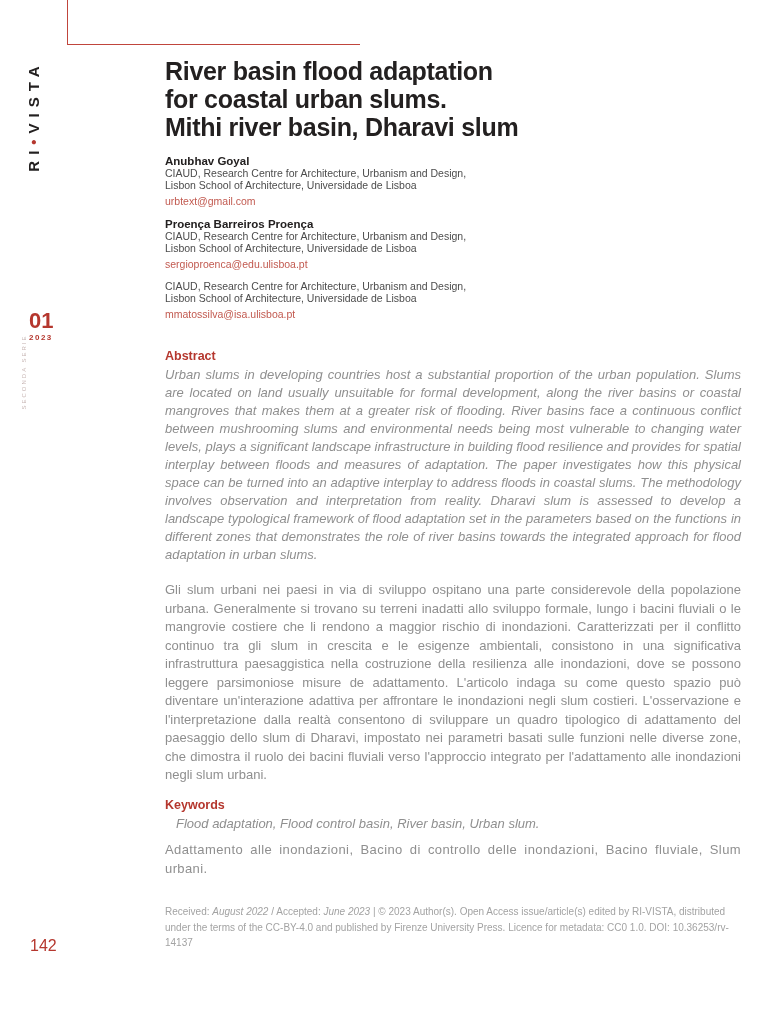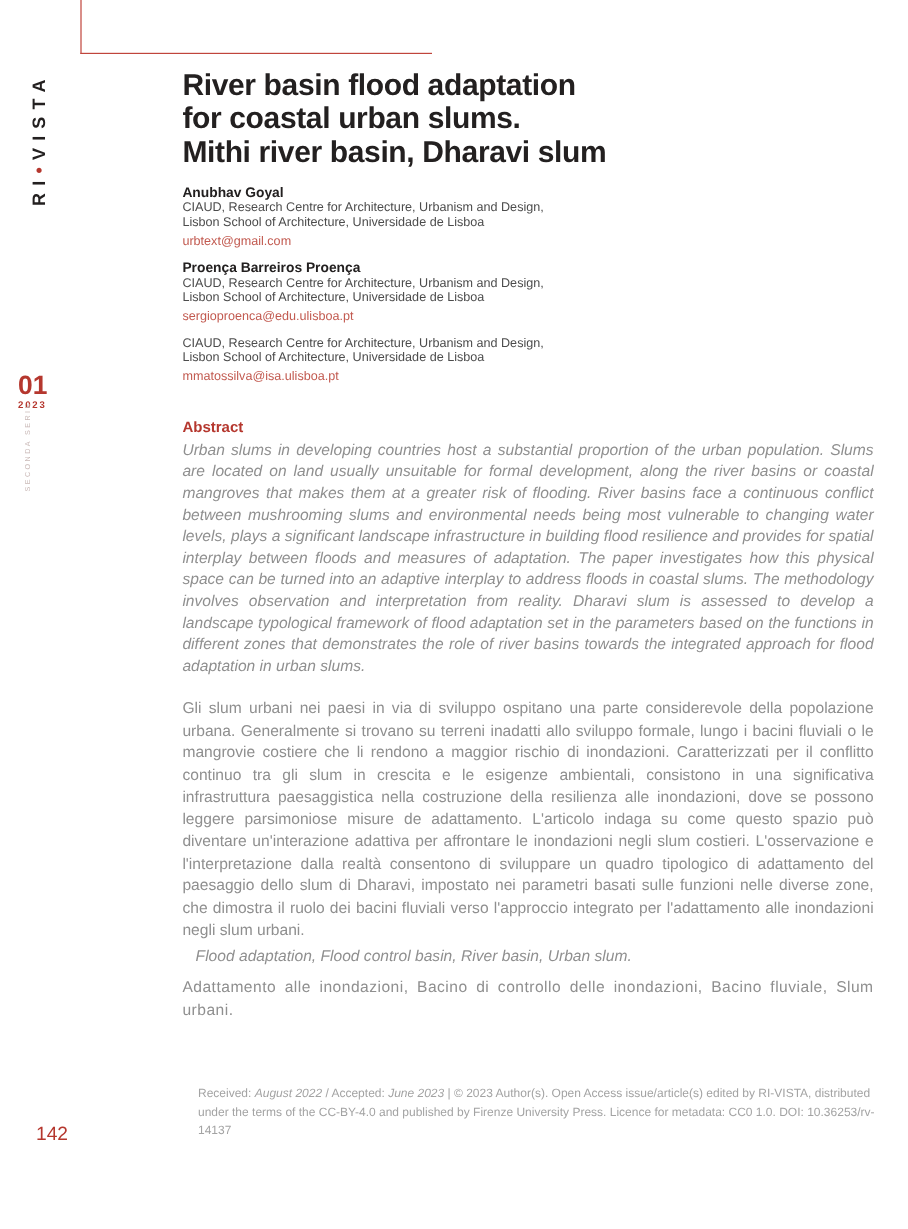--- a/index.html
+++ b/index.html
@@ -25,36 +25,36 @@
 
   
   .journal{
     position:absolute;left:33px;top:116px;
     transform:translate(-50%,-50%) rotate(-90deg);
     white-space:nowrap;font-size:15px;font-weight:700;letter-spacing:6px;color:var(--ink);
   }
   .journal .dot{color:var(--red);}
 
   
-  .issue{position:absolute;left:15px;top:310px;color:var(--red);}
+  .issue{position:absolute;left:29px;top:310px;color:var(--red);}
   .issue-num{font-size:22px;font-weight:600;line-height:22px;}
   .issue-year{font-size:8px;letter-spacing:1.5px;margin-top:1px;font-weight:600;}
 
   
   .series{
     position:absolute;left:24px;top:372px;
     transform:translate(-50%,-50%) rotate(-90deg);
     white-space:nowrap;font-size:6px;letter-spacing:2px;color:#c9b8b6;
   }
 
   
   .pagenum{position:absolute;left:30px;top:937px;font-size:16px;color:var(--red);}
 
   
-  .main{position:absolute;left:152px;top:0;width:576px;}
+  .main{position:absolute;left:165px;top:0;width:576px;}
   .title{margin-top:57px;font-size:25px;line-height:28px;font-weight:700;color:var(--ink);letter-spacing:-0.3px;}
   .authors{margin-top:14px;}
   .author{margin-bottom:9px;}
   .author .name{font-size:11.5px;font-weight:700;color:var(--ink);line-height:13px;}
   .author .aff{font-size:10.5px;color:var(--aff);line-height:11.5px;}
   .author .email{font-size:10.5px;color:var(--email);line-height:12px;text-decoration:none;display:inline-block;}
 
   .section-heading{color:var(--red);font-weight:700;font-size:12.5px;line-height:14px;}
   .abstract-heading{margin-top:27px;}
   .abstract-en{margin-top:3px;font-style:italic;color:var(--body-gray);font-size:13px;line-height:18px;text-align:justify;}
@@ -115,20 +115,21 @@
         <div class="aff">Lisbon School of Architecture, Universidade de Lisboa</div>
         <a class="email" href="#">mmatossilva@isa.ulisboa.pt</a>
       </div>
 
     </div>
 
     <div class="section-heading abstract-heading">Abstract</div>
     <div class="abstract-en">Urban slums in developing countries host a substantial proportion of the urban population. Slums are located on land usually unsuitable for formal development, along the river basins or coastal mangroves that makes them at a greater risk of flooding. River basins face a continuous conflict between mushrooming slums and environmental needs being most vulnerable to changing water levels, plays a significant landscape infrastructure in building flood resilience and provides for spatial interplay between floods and measures of adaptation. The paper investigates how this physical space can be turned into an adaptive interplay to address floods in coastal slums. The methodology involves observation and interpretation from reality. Dharavi slum is assessed to develop a landscape typological framework of flood adaptation set in the parameters based on the functions in different zones that demonstrates the role of river basins towards the integrated approach for flood adaptation in urban slums.</div>
     <div class="abstract-it">Gli slum urbani nei paesi in via di sviluppo ospitano una parte considerevole della popolazione urbana. Generalmente si trovano su terreni inadatti allo sviluppo formale, lungo i bacini fluviali o le mangrovie costiere che li rendono a maggior rischio di inondazioni. Caratterizzati per il conflitto continuo tra gli slum in crescita e le esigenze ambientali, consistono in una significativa infrastruttura paesaggistica nella costruzione della resilienza alle inondazioni, dove se possono leggere parsimoniose misure de adattamento. L'articolo indaga su come questo spazio può diventare un'interazione adattiva per affrontare le inondazioni negli slum costieri. L'osservazione e l'interpretazione dalla realtà consentono di sviluppare un quadro tipologico di adattamento del paesaggio dello slum di Dharavi, impostato nei parametri basati sulle funzioni nelle diverse zone, che dimostra il ruolo dei bacini fluviali verso l'approccio integrato per l'adattamento alle inondazioni negli slum urbani.</div>
 
+    <div class="section-heading kw-heading">Keywords</div>
     <div class="kw-en">Flood adaptation, Flood control basin, River basin, Urban slum.</div>
     <div class="kw-it">Adattamento alle inondazioni, Bacino di controllo delle inondazioni, Bacino fluviale, Slum urbani.</div>
 
   </div>
 
   <div class="footer"><span>Received: </span><span class="it">August 2022</span><span> / Accepted: </span><span class="it">June 2023</span><span> | © 2023 Author(s). Open Access issue/article(s) edited by RI-VISTA, distributed under the terms of the CC-BY-4.0 and published by Firenze University Press. Licence for metadata: CC0 1.0. DOI: 10.36253/rv-14137</span></div>
 
 </div>
 
 </body></html>

